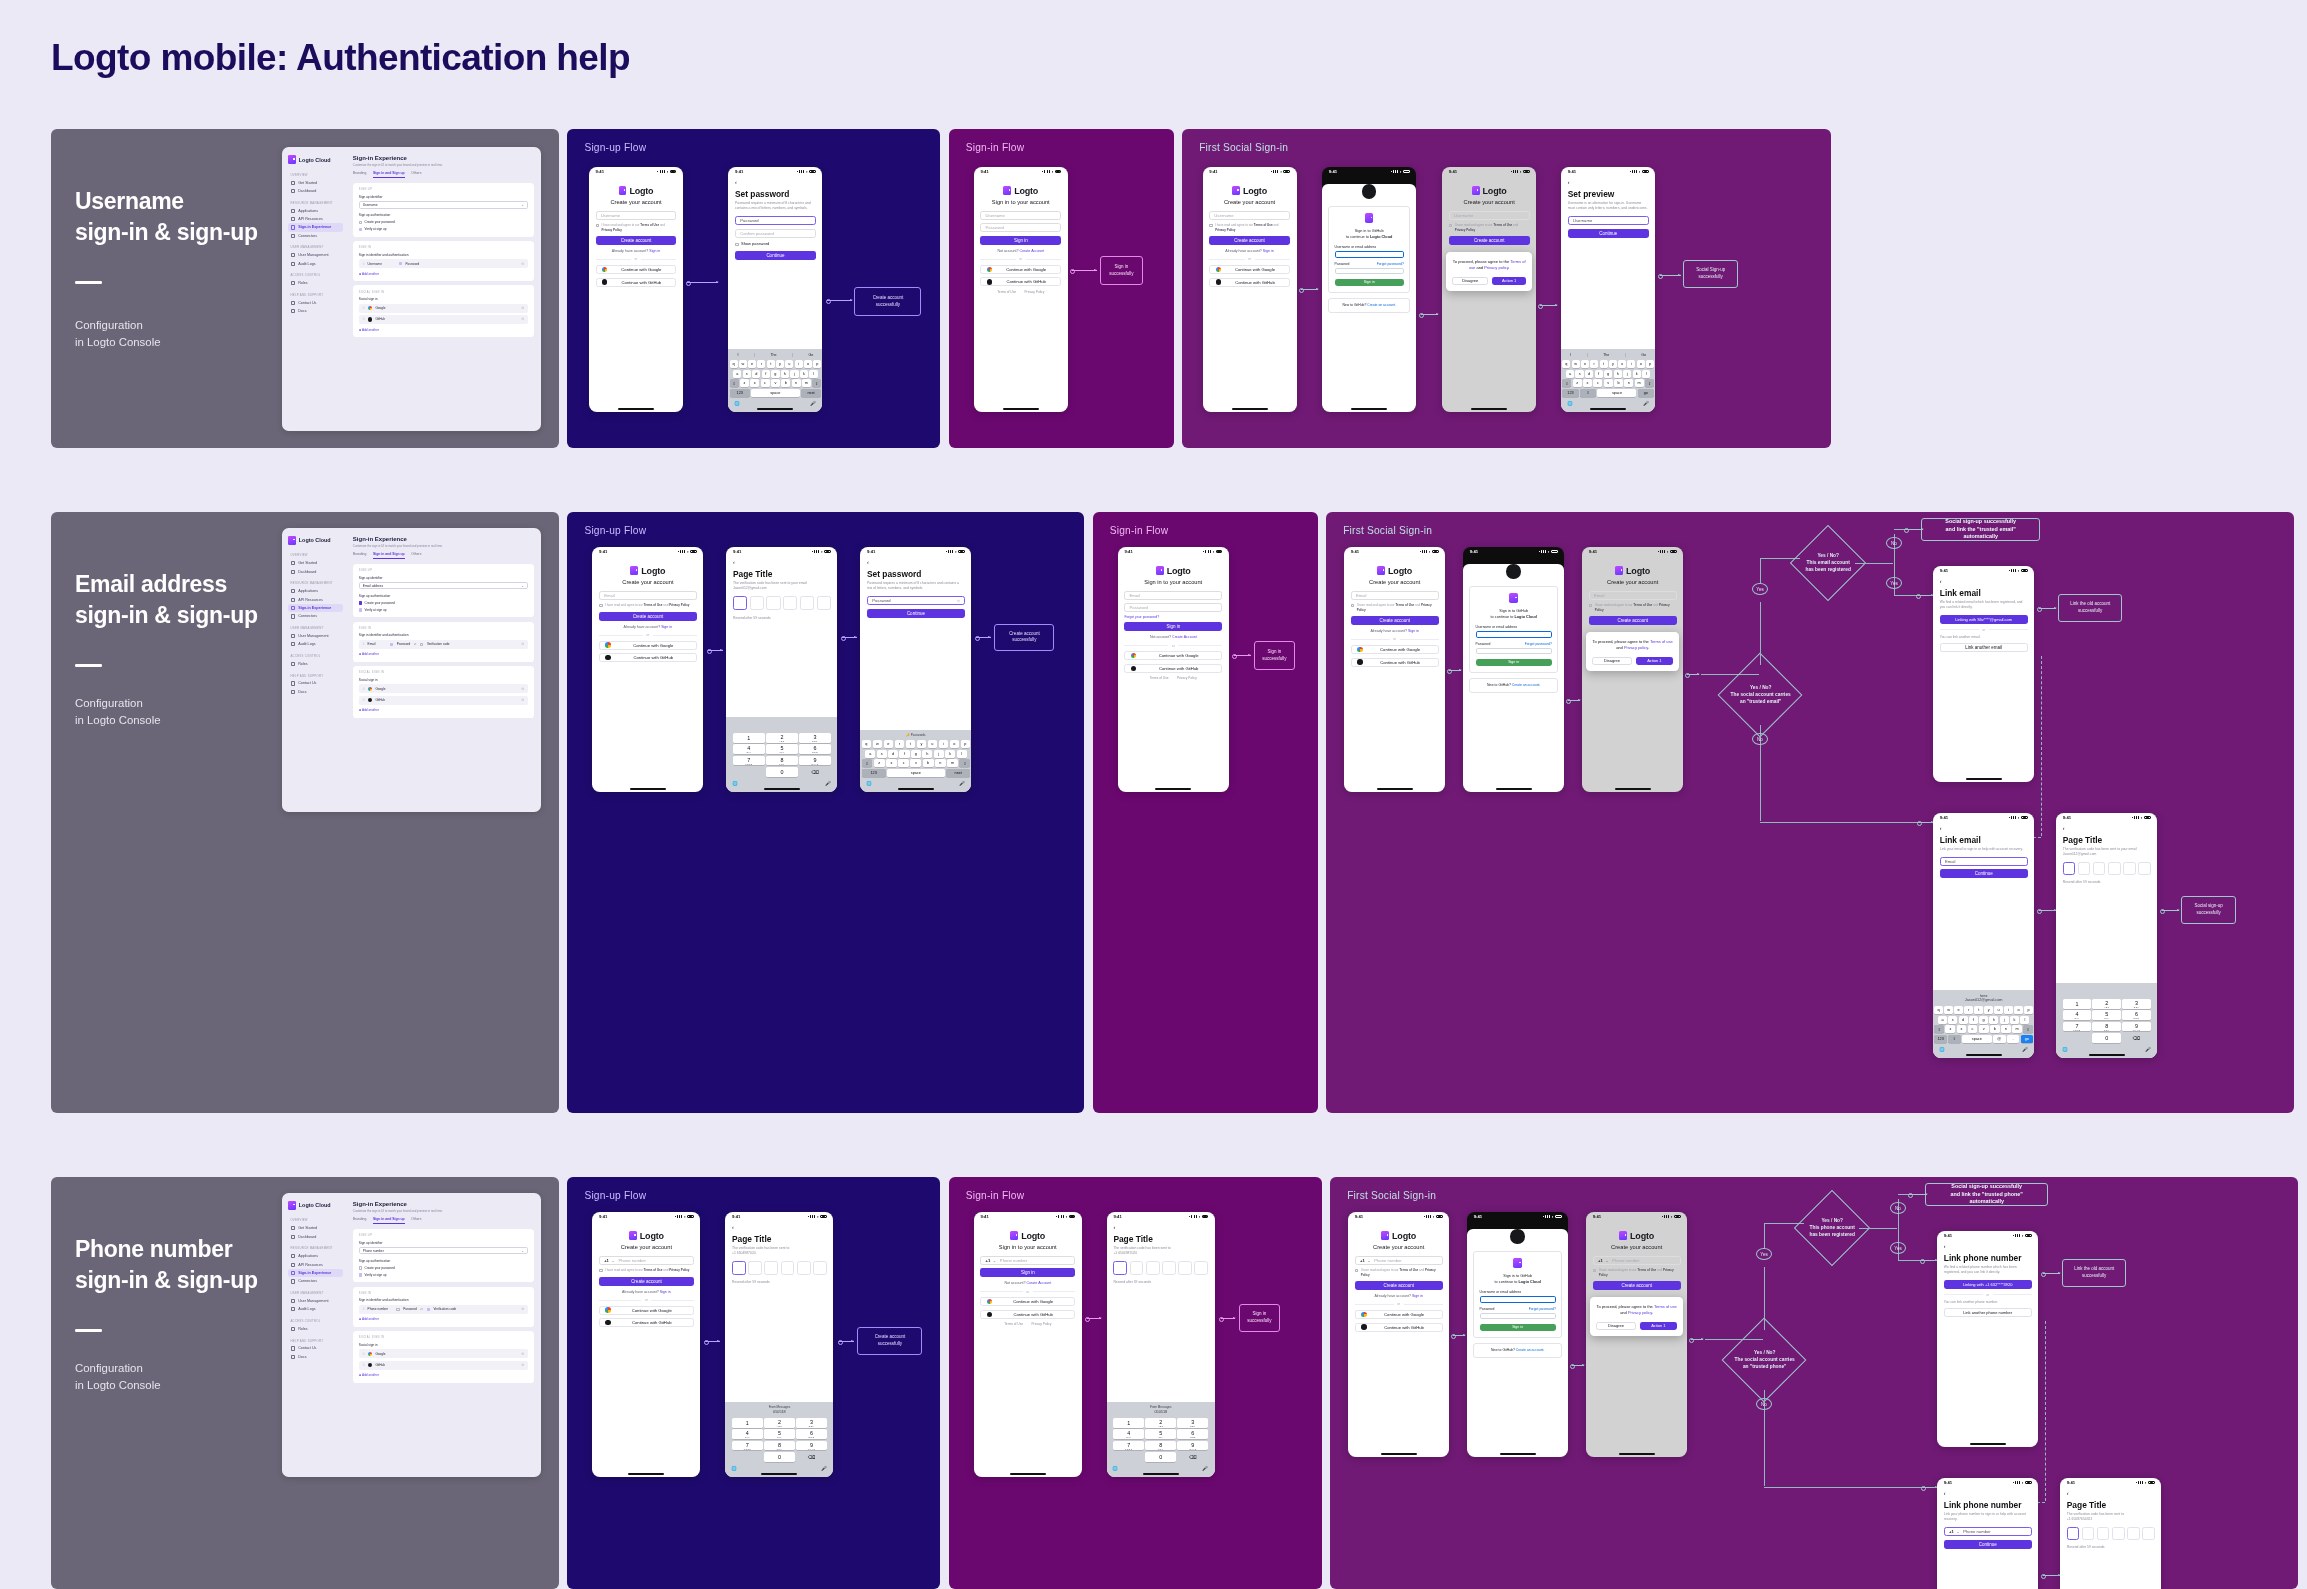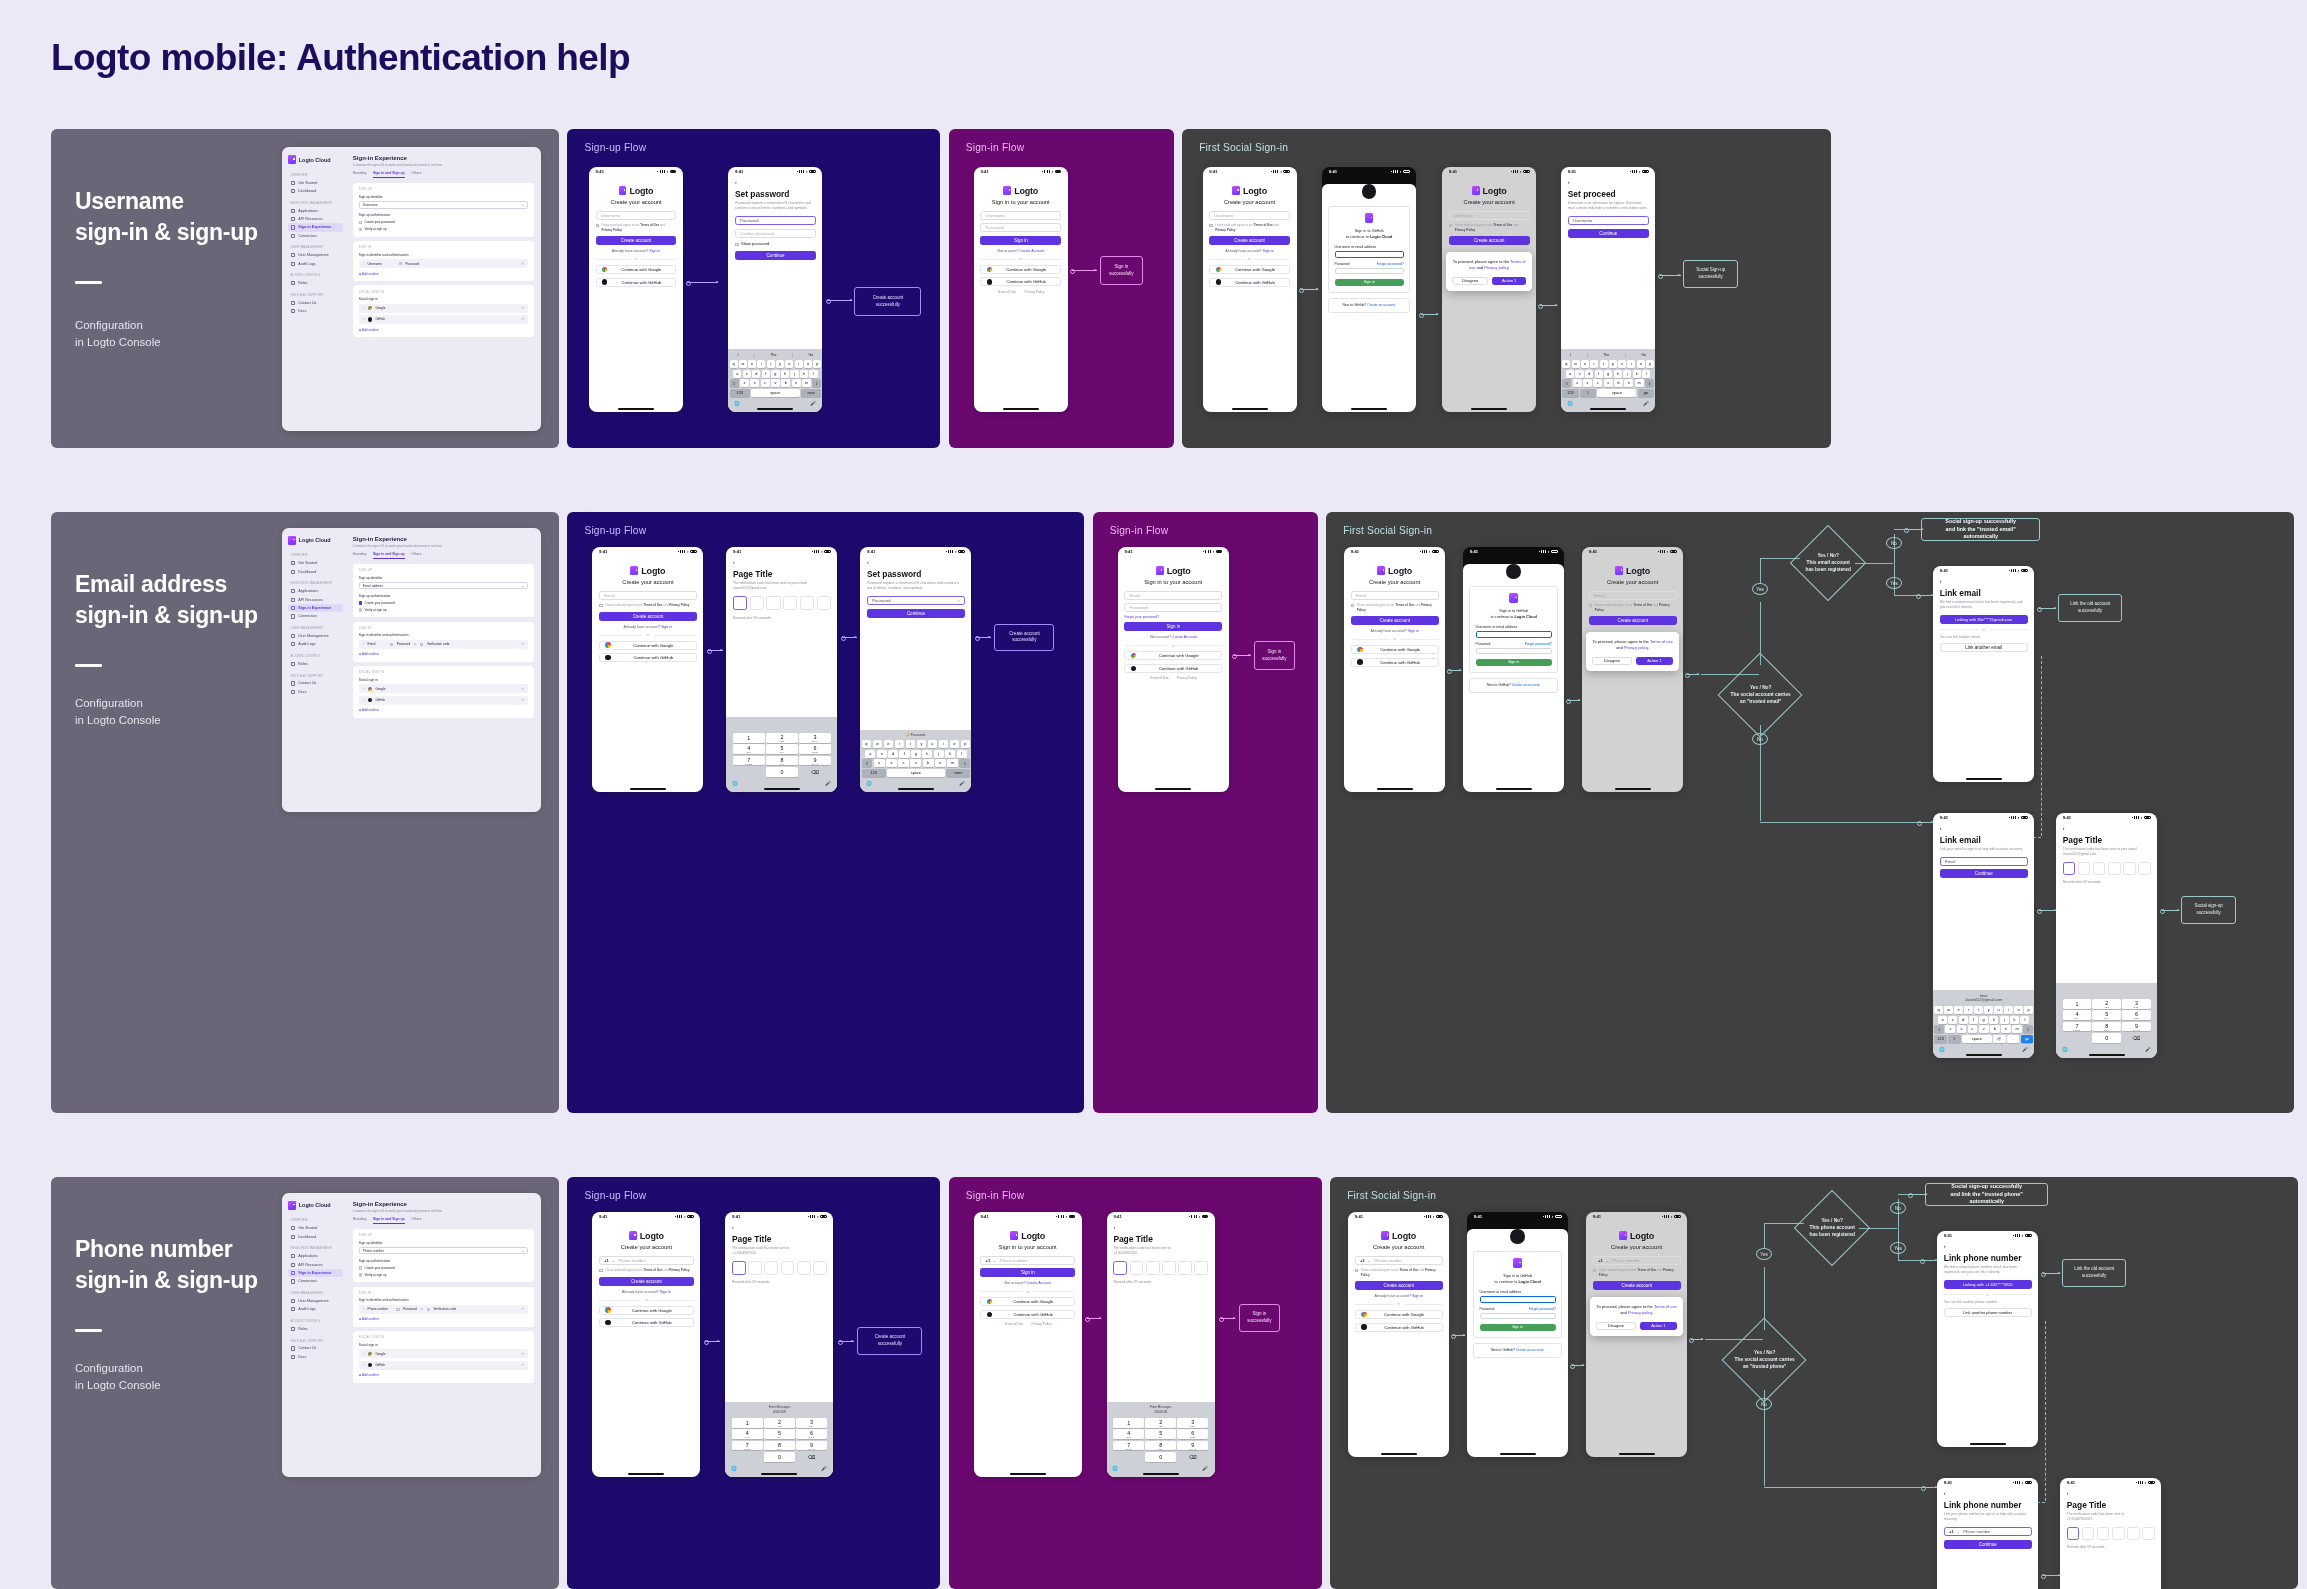--- a/index.html
+++ b/index.html
@@ -18,21 +18,21 @@
   .row{ position:absolute; display:flex; gap:8.4px; }
   .panel{ border-radius:6px; position:relative; overflow:hidden; }
   .panel-label{
     position:absolute; left:17px; top:13.2px; font-size:10.2px; letter-spacing:0.2px;
   }
   .p-config{ background:#6b6677; }
   .p-signup{ background:#1e0a6e; }
   .p-signup .panel-label{ color:#c9bcff; }
   .p-signin{ background:#6b0870; }
   .p-signin .panel-label{ color:#f0b9f2; }
-  .p-social{ background:#404040; }
+  .p-social{ background:#701a75; }
   .p-social .panel-label{ color:#bfe0e2; }
 
   
   .cfg-head{ position:absolute; left:24px; top:57px; color:#fff; font-size:23px;
              font-weight:bold; line-height:1.33; letter-spacing:-0.3px; }
   .cfg-rule{ position:absolute; left:24px; top:152px; width:26.5px; height:3px; background:#fff; border-radius:1.2px;}
   .cfg-sub{ position:absolute; left:24px; color:#e6e4ec; font-size:11.4px; line-height:1.45; }
 
   
   .console{
@@ -634,21 +634,21 @@
             <i class="sbar" style="height:1.8px"></i>
             <i class="sbar" style="height:2.4px"></i>
             <i class="sbar" style="height:3px"></i>
             <i class="sbar" style="height:3.6px"></i>
             <span class="wifi">◗</span>
             <span class="batt"></span>
           </span>
         </div>
       <div class="pbody">
         <div class="back">‹</div>
-        <div class="p-title">Set proceed</div>
+        <div class="p-title">Set preview</div>
         <div class="p-desc">Username is an alternative for sign-in. Username must contain only letters, numbers, and underscores.</div>
         <div class="input focus">
             <span>Username</span>
           </div>
         <div class="btn">Continue</div>
       </div>
       <div class="kb">
         <div class="kb-top">
             <span>I</span>
             <i class="sep"></i>

